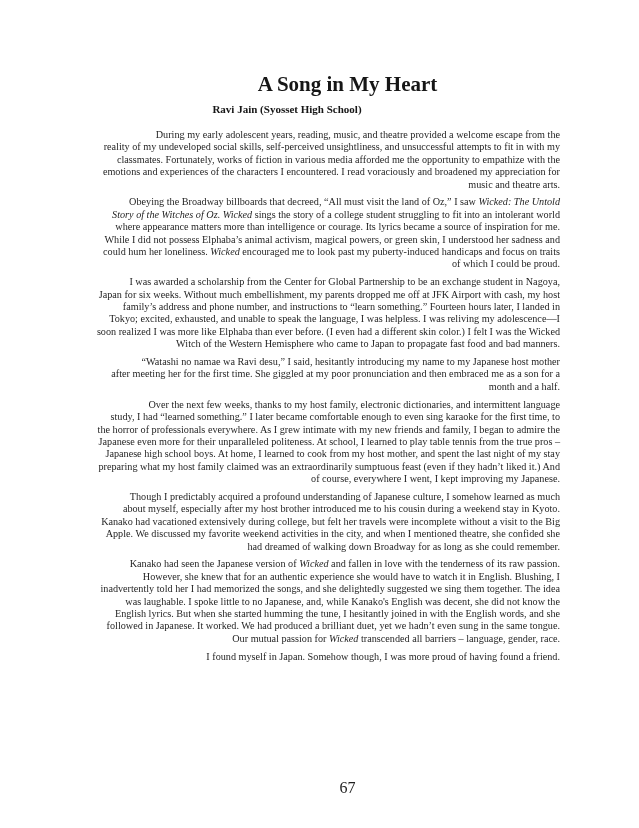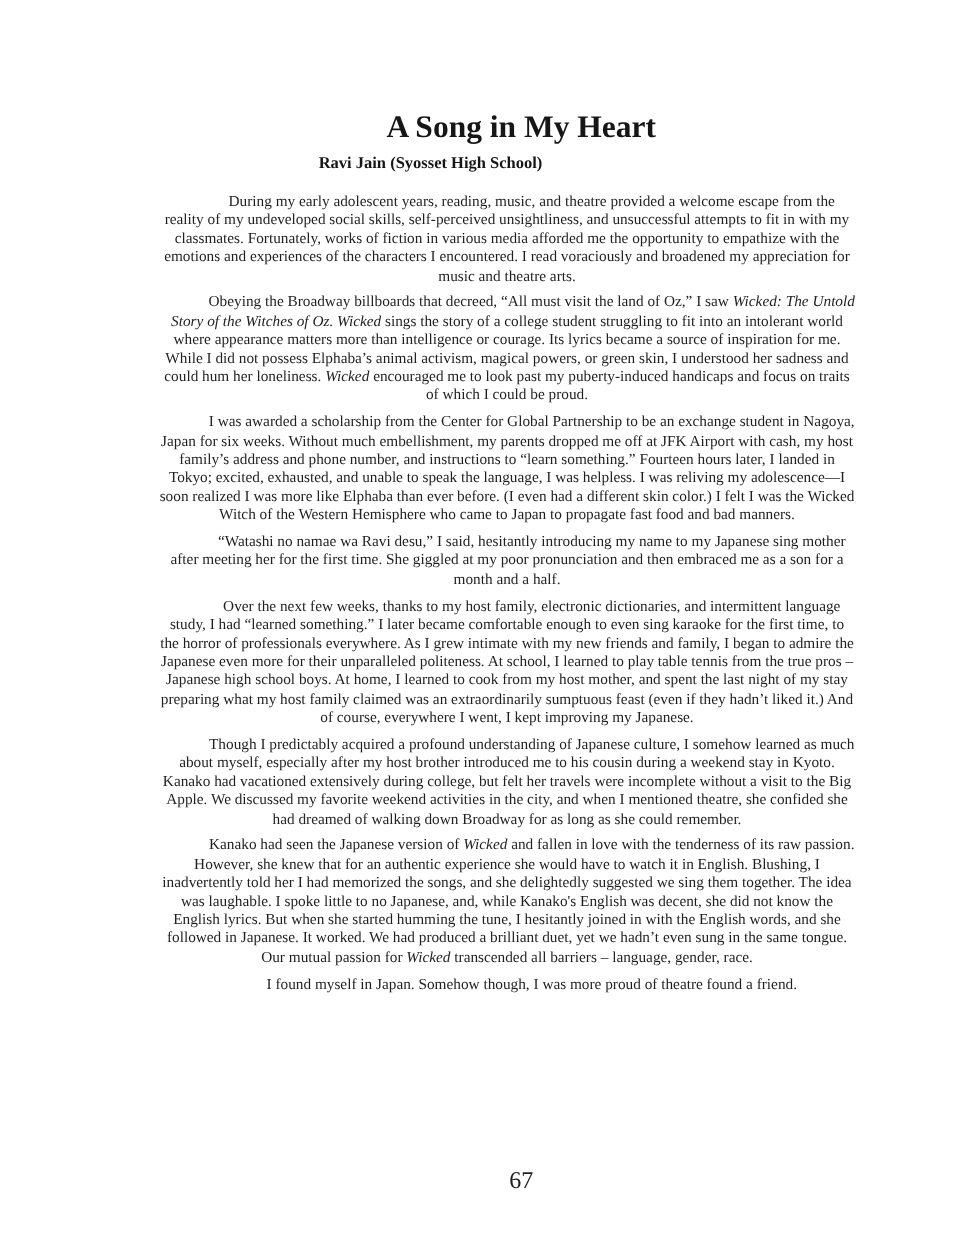--- a/index.html
+++ b/index.html
@@ -36,25 +36,25 @@
     width: 518px;
     text-align: center;
     font-size: 11px;
     line-height: 14px;
     font-weight: bold;
     color: #161616;
   }
   .essay-body {
     position: absolute;
     top: 129px;
-    left: 78px;
+    left: 68px;
     width: 464px;
     font-size: 10.2px;
     line-height: 12.4px;
-    text-align: center;
+    text-align: right;
   }
   .essay-body p {
     margin: 0 0 5.4px 0;
     text-indent: 33px;
   }
   .essay-body em {
     font-style: italic;
   }
   .page-number {
     position: absolute;
@@ -69,20 +69,20 @@
 </head>
 <body>
 
 <div class="page">
   <h1 class="essay-title">A Song in My Heart</h1>
   <div class="essay-byline">Ravi Jain (Syosset High School)</div>
   <div class="essay-body">
       <p><span>During my early adolescent years, reading, music, and theatre provided a welcome escape from the reality of my undeveloped social skills, self-perceived unsightliness, and unsuccessful attempts to fit in with my classmates. Fortunately, works of fiction in various media afforded me the opportunity to empathize with the emotions and experiences of the characters I encountered. I read voraciously and broadened my appreciation for music and theatre arts.</span></p>
       <p><span>Obeying the Broadway billboards that decreed, “All must visit the land of Oz,” I saw </span><em>Wicked: The Untold Story of the Witches of Oz.</em><span> </span><em>Wicked</em><span> sings the story of a college student struggling to fit into an intolerant world where appearance matters more than intelligence or courage. Its lyrics became a source of inspiration for me. While I did not possess Elphaba’s animal activism, magical powers, or green skin, I understood her sadness and could hum her loneliness. </span><em>Wicked</em><span> encouraged me to look past my puberty-induced handicaps and focus on traits of which I could be proud.</span></p>
       <p><span>I was awarded a scholarship from the Center for Global Partnership to be an exchange student in Nagoya, Japan for six weeks. Without much embellishment, my parents dropped me off at JFK Airport with cash, my host family’s address and phone number, and instructions to “learn something.” Fourteen hours later, I landed in Tokyo; excited, exhausted, and unable to speak the language, I was helpless. I was reliving my adolescence—I soon realized I was more like Elphaba than ever before. (I even had a different skin color.) I felt I was the Wicked Witch of the Western Hemisphere who came to Japan to propagate fast food and bad manners.</span></p>
-      <p><span>“Watashi no namae wa Ravi desu,” I said, hesitantly introducing my name to my Japanese sing mother after meeting her for the first time. She giggled at my poor pronunciation and then embraced me as a son for a month and a half.</span></p>
+      <p><span>“Watashi no namae wa Ravi desu,” I said, hesitantly introducing my name to my Japanese host mother after meeting her for the first time. She giggled at my poor pronunciation and then embraced me as a son for a month and a half.</span></p>
       <p><span>Over the next few weeks, thanks to my host family, electronic dictionaries, and intermittent language study, I had “learned something.” I later became comfortable enough to even sing karaoke for the first time, to the horror of professionals everywhere. As I grew intimate with my new friends and family, I began to admire the Japanese even more for their unparalleled politeness. At school, I learned to play table tennis from the true pros – Japanese high school boys. At home, I learned to cook from my host mother, and spent the last night of my stay preparing what my host family claimed was an extraordinarily sumptuous feast (even if they hadn’t liked it.) And of course, everywhere I went, I kept improving my Japanese.</span></p>
       <p><span>Though I predictably acquired a profound understanding of Japanese culture, I somehow learned as much about myself, especially after my host brother introduced me to his cousin during a weekend stay in Kyoto. Kanako had vacationed extensively during college, but felt her travels were incomplete without a visit to the Big Apple. We discussed my favorite weekend activities in the city, and when I mentioned theatre, she confided she had dreamed of walking down Broadway for as long as she could remember.</span></p>
       <p><span>Kanako had seen the Japanese version of </span><em>Wicked</em><span> and fallen in love with the tenderness of its raw passion. However, she knew that for an authentic experience she would have to watch it in English. Blushing, I inadvertently told her I had memorized the songs, and she delightedly suggested we sing them together. The idea was laughable. I spoke little to no Japanese, and, while Kanako's English was decent, she did not know the English lyrics. But when she started humming the tune, I hesitantly joined in with the English words, and she followed in Japanese. It worked. We had produced a brilliant duet, yet we hadn’t even sung in the same tongue. Our mutual passion for </span><em>Wicked</em><span> transcended all barriers – language, gender, race.</span></p>
-      <p><span>I found myself in Japan. Somehow though, I was more proud of theatre found a friend.</span></p>
+      <p><span>I found myself in Japan. Somehow though, I was more proud of having found a friend.</span></p>
     </div>
   <div class="page-number">67</div>
 </div>
 
 </body></html>

